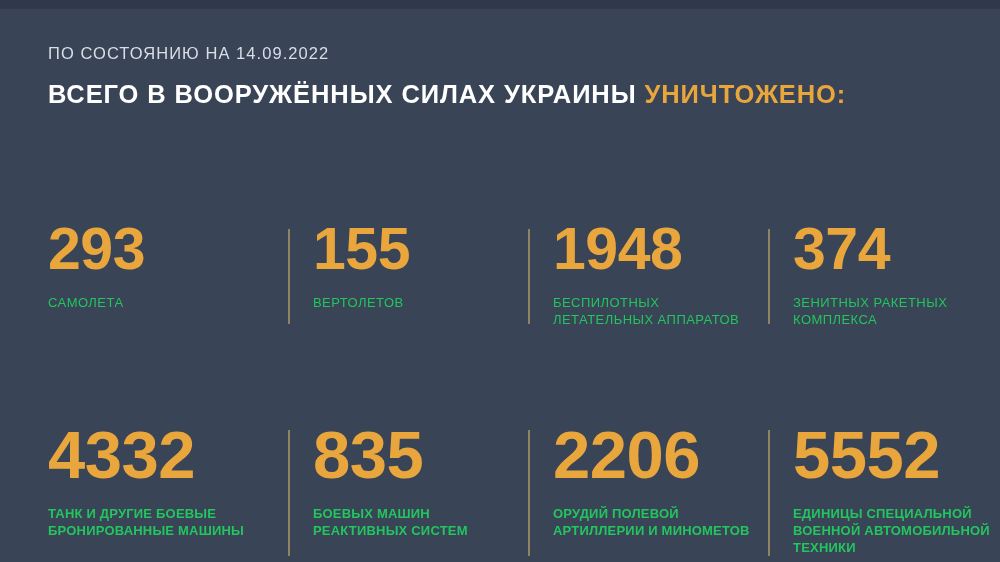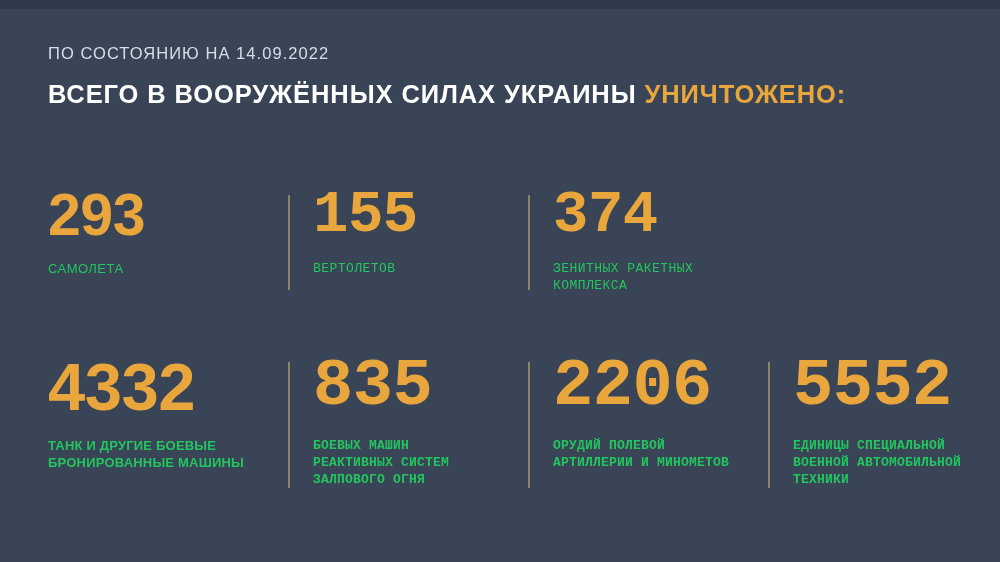--- a/index.html
+++ b/index.html
@@ -74,24 +74,25 @@
     align-items: flex-start;
   }
 
   .row-2 { margin-top: 59px; }
 
   .cell {
     position: relative;
     flex: 0 0 240px;
     width: 240px;
     padding-left: 0;
-  }
-
-  
-  .cell.divided { padding-left: 25px; font-family: Liberation Mono, monospace; }
+    margin-top: 34px;
+  }
+
+  
+  .cell.divided { padding-left: 25px; }
 
   .cell .divider {
     position: absolute;
     left: 0;
     top: 9px;
     width: 1.5px;
     background: #8e8463;
   }
 
   .row-1 .cell .divider { height: 95px; }
@@ -153,20 +154,28 @@
       </div>
 
       <div class="cell divided">
         <div class="divider"></div>
         <div class="stat-number">155</div>
         <div class="stat-label">
           <span>ВЕРТОЛЕТОВ</span>
         </div>
       </div>
 
+      <div class="cell divided">
+        <div class="divider"></div>
+        <div class="stat-number">1948</div>
+        <div class="stat-label">
+          <span>БЕСПИЛОТНЫХ</span>
+          <span>ЛЕТАТЕЛЬНЫХ АППАРАТОВ</span>
+        </div>
+      </div>
 
       <div class="cell divided">
         <div class="divider"></div>
         <div class="stat-number">374</div>
         <div class="stat-label">
           <span>ЗЕНИТНЫХ РАКЕТНЫХ</span>
           <span>КОМПЛЕКСА</span>
         </div>
       </div>
 
@@ -181,21 +190,20 @@
           <span>БРОНИРОВАННЫЕ МАШИНЫ</span>
         </div>
       </div>
 
       <div class="cell divided">
         <div class="divider"></div>
         <div class="stat-number">835</div>
         <div class="stat-label">
           <span>БОЕВЫХ МАШИН</span>
           <span>РЕАКТИВНЫХ СИСТЕМ</span>
-          <span>ЗАЛПОВОГО ОГНЯ</span>
         </div>
       </div>
 
       <div class="cell divided">
         <div class="divider"></div>
         <div class="stat-number">2206</div>
         <div class="stat-label">
           <span>ОРУДИЙ ПОЛЕВОЙ</span>
           <span>АРТИЛЛЕРИИ И МИНОМЕТОВ</span>
         </div>

